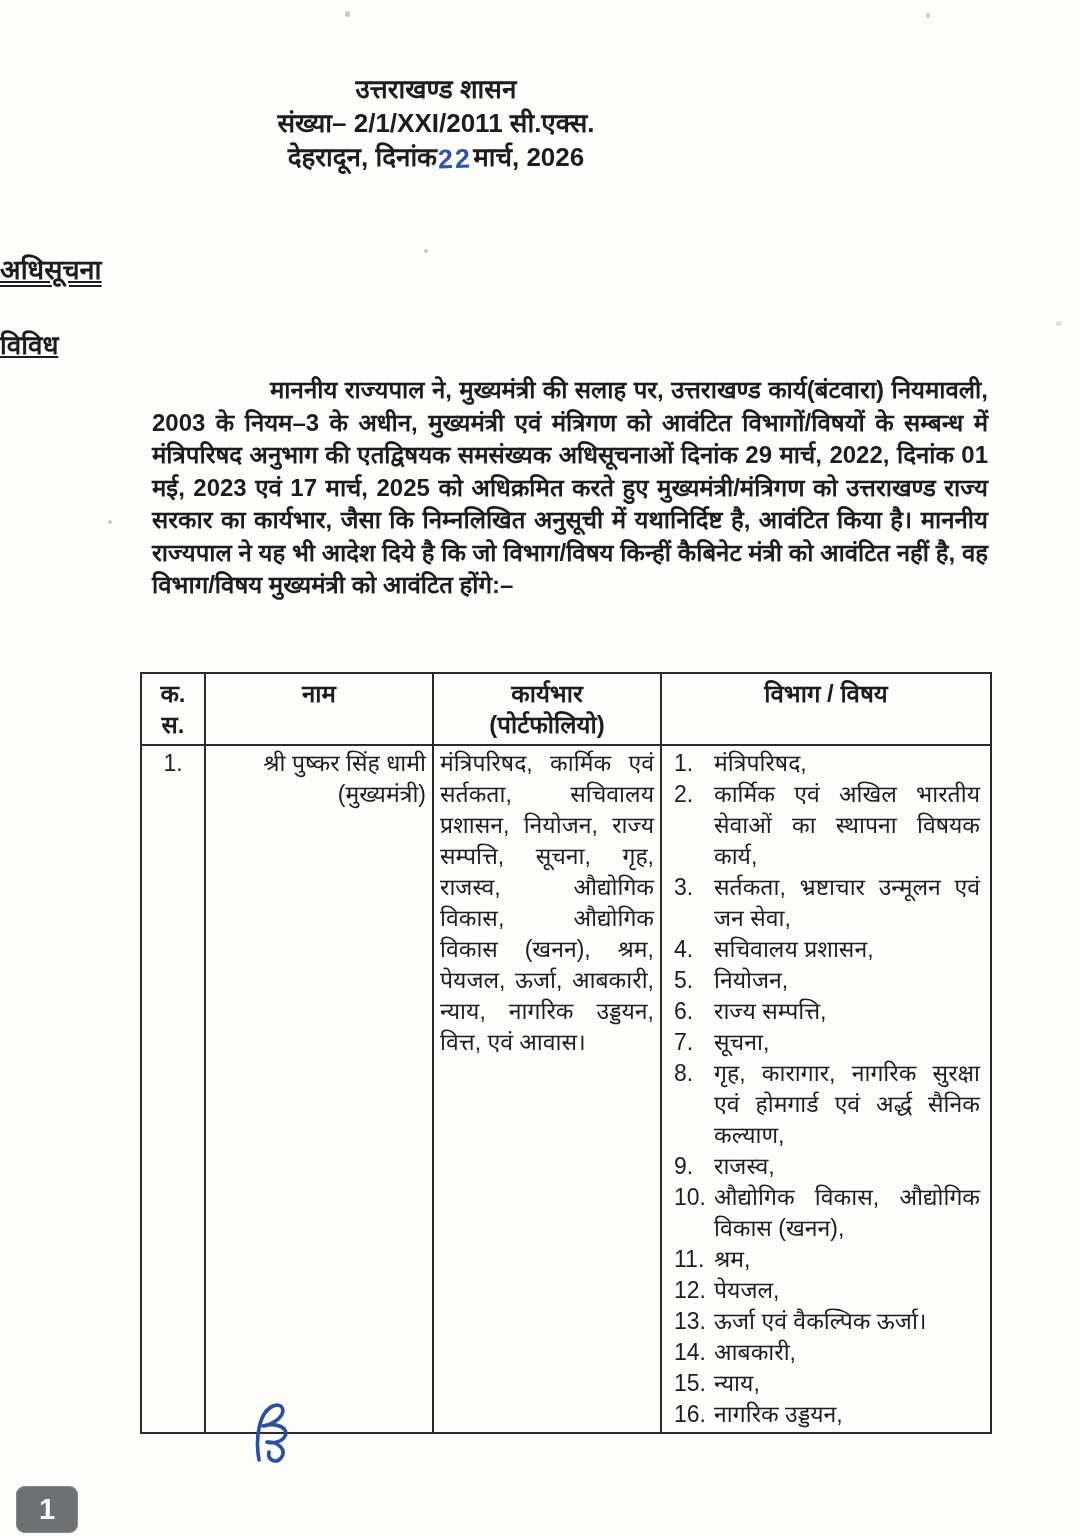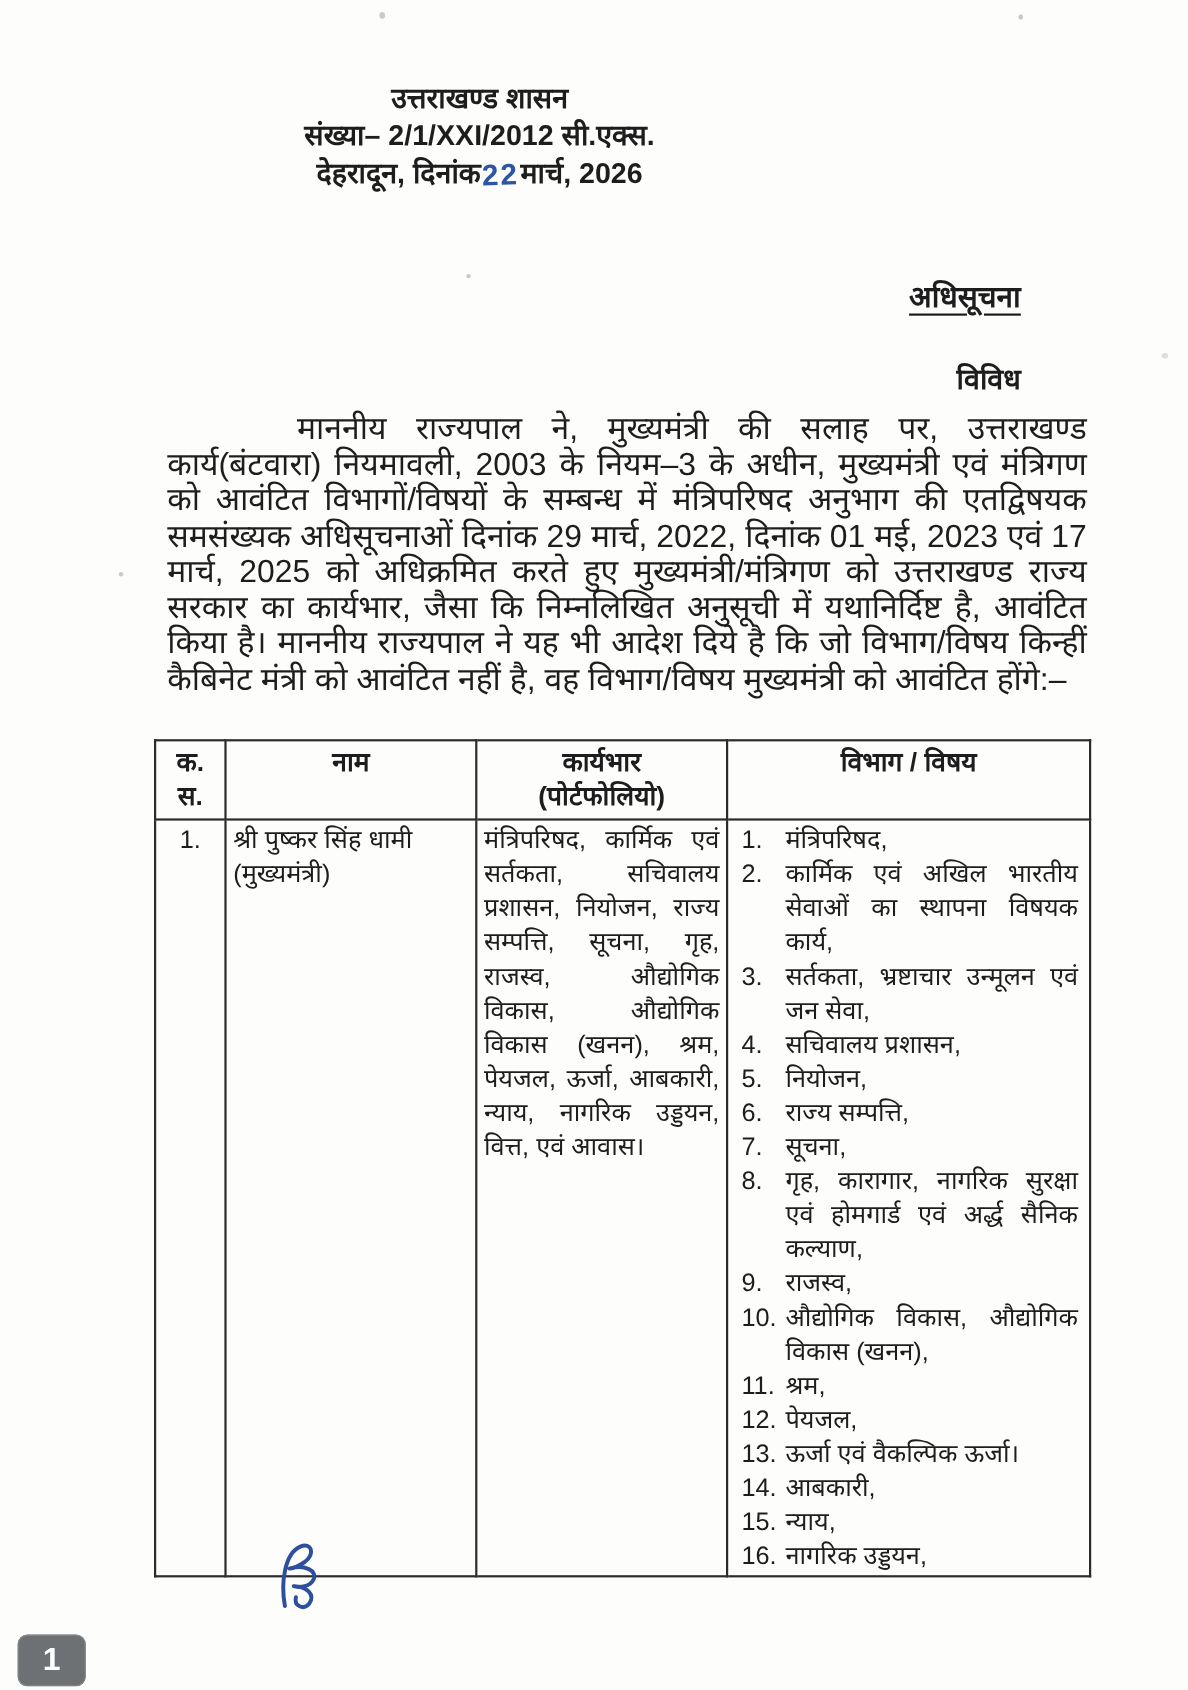--- a/index.html
+++ b/index.html
@@ -18,41 +18,41 @@
   .speck.s4{left:108px;top:520px;width:4px;height:4px;}
   .speck.s5{left:1056px;top:321px;width:6px;height:5px;opacity:.6;}
 
   .hdr{position:absolute;left:0;top:72px;width:872px;text-align:center;
        font-size:26px;font-weight:700;line-height:34px;}
   .hdr .line{white-space:pre;}
   .hand{color:var(--handwriting_blue,#2e55a4);font-weight:700;
         display:inline-block;transform:translateY(2px) rotate(-2deg);
         letter-spacing:2px;font-size:27px;margin:0 1px;}
 
-  .title-ul{position:absolute;left:0;width:928px;text-align:right;
-            font-size:27px;font-weight:700;}
+  .title-ul{position:absolute;left:0;width:928px;text-align:left;
+            font-size:27px;font-weight:700;text-decoration:underline;}
   .title-ul span{text-decoration:underline;text-underline-offset:6px;text-decoration-thickness:2px;}
   .t-notif{top:250px;}
   .t-misc{top:326px;font-size:26px;}
   .t-misc span{text-decoration:none;}
   .t-sched{top:634px;}
 
   .para{position:absolute;left:152px;top:374px;width:836px;
-        font-size:29px;line-height:32.5px;text-align:justify;
-        text-indent:118px;font-weight:400;}
+        font-size:24px;line-height:32.5px;text-align:justify;
+        text-indent:118px;font-weight:700;}
 
   table.sched{position:absolute;left:140px;top:672px;width:850px;
               border-collapse:collapse;table-layout:fixed;}
   table.sched td{border:2px solid #2b2b2b;vertical-align:top;
                  font-size:23px;line-height:31px;padding:2px 6px;}
   table.sched tr.hrow td{font-weight:700;text-align:center;font-size:24px;
                          padding-top:4px;padding-bottom:4px;}
   col.c1{width:64px;}col.c2{width:228px;}col.c3{width:228px;}col.c4{width:330px;}
   td.serial-cell{text-align:center;padding-top:6px;}
-  td.name-cell{text-align:left;padding-top:6px;}
+  td.name-cell{text-align:right;padding-top:6px;}
   td.portfolio-cell{text-align:justify;padding:6px 10px 0 10px;}
   td.depts-cell{padding:6px 6px 0 4px;height:656px;}
   .dept-item{position:relative;padding-left:46px;text-align:justify;
              padding-right:4px;}
   .dept-num{position:absolute;left:6px;top:0;}
 
   .signature{position:absolute;left:243px;top:1398px;width:64px;height:78px;}
   .pagenum{position:absolute;left:16px;top:1486px;width:62px;height:47px;
            background:var(--badge_gray,#6d7174);border-radius:9px;color:#fff;
            font-size:29px;font-weight:700;display:flex;align-items:center;
@@ -64,21 +64,21 @@
 <div class="page">
 
   <div class="speck s1"></div>
   <div class="speck s2"></div>
   <div class="speck s3"></div>
   <div class="speck s4"></div>
   <div class="speck s5"></div>
 
   <div class="hdr">
     <div class="line">उत्तराखण्ड शासन</div>
-    <div class="line">संख्या– 2/1/XXI/2012 सी.एक्स.</div>
+    <div class="line">संख्या– 2/1/XXI/2011 सी.एक्स.</div>
     <div class="line"><span>देहरादून, दिनांक</span><span class="hand">22</span><span>मार्च, 2026</span></div>
   </div>
 
   <div class="title-ul t-notif"><span>अधिसूचना</span></div>
   <div class="title-ul t-misc"><span>विविध</span></div>
 
   <div class="para">माननीय राज्यपाल ने, मुख्यमंत्री की सलाह पर, उत्तराखण्ड कार्य(बंटवारा) नियमावली, 2003 के नियम–3 के अधीन, मुख्यमंत्री एवं मंत्रिगण को आवंटित विभागों/विषयों के सम्बन्ध में मंत्रिपरिषद अनुभाग की एतद्विषयक समसंख्यक अधिसूचनाओं दिनांक 29 मार्च, 2022, दिनांक 01 मई, 2023 एवं 17 मार्च, 2025 को अधिक्रमित करते हुए मुख्यमंत्री/मंत्रिगण को उत्तराखण्ड राज्य सरकार का कार्यभार, जैसा कि निम्नलिखित अनुसूची में यथानिर्दिष्ट है, आवंटित किया है। माननीय राज्यपाल ने यह भी आदेश दिये है कि जो विभाग/विषय किन्हीं कैबिनेट मंत्री को आवंटित नहीं है, वह विभाग/विषय मुख्यमंत्री को आवंटित होंगे:–</div>
 
 
   <table class="sched">

